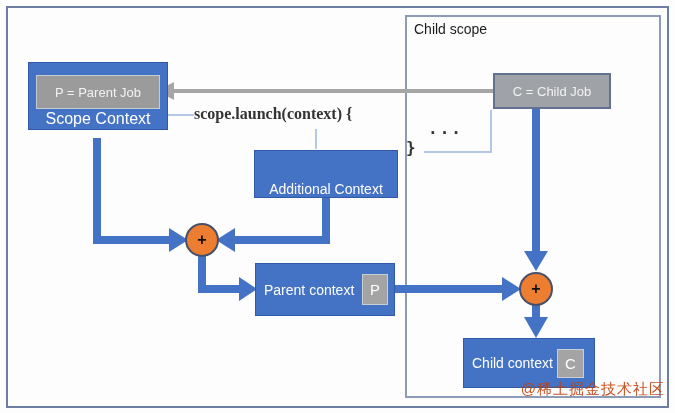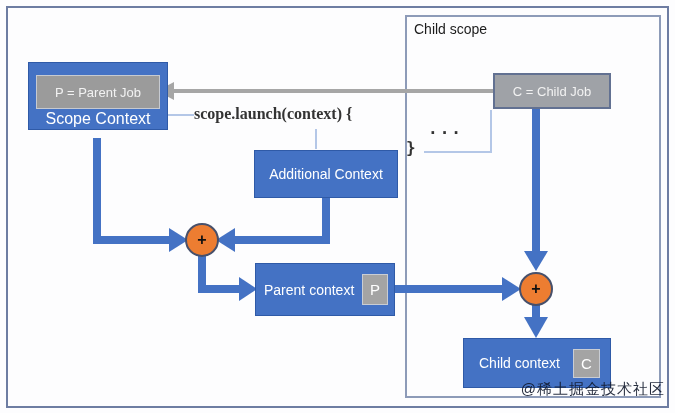--- a/index.html
+++ b/index.html
@@ -32,29 +32,29 @@
   .job-box {
     margin-top:12px; width:124px; height:34px; background:#9b9b9b;
     border:1.5px solid #c6cad1; box-sizing:border-box; color:#f2f2f2;
     display:flex; align-items:center; justify-content:center; font-size:13px;
   }
   .scope-caption {
     flex:1; display:flex; align-items:center; justify-content:center; font-size:16px;
   }
   .additional-context {
     left:254px; top:150px; width:144px; height:48px;
-    display:flex; align-items:center; justify-content:center; font-size:14px;
+    display:flex; align-items:flex-end; justify-content:center; font-size:14px;
   }
   .parent-context {
     left:255px; top:263px; width:140px; height:53px;
     display:flex; align-items:center; padding-left:8px; font-size:14px;
   }
   .child-context {
-    left:463px; top:338px; width:148px; height:50px;
-    display:flex; align-items:center; padding-left:15px; font-size:14px;
+    left:463px; top:338px; width:132px; height:50px;
+    display:flex; align-items:center; padding-left:8px; font-size:14px;
   }
   .child-job {
     position:absolute; left:475px; top:73px; width:118px; height:36px;
     background:#9fa2a7; border:2px solid #627192; box-sizing:border-box;
     color:#f2f2f2; display:flex; align-items:center; justify-content:center;
     font-size:13px;
     margin-left:18px;
   }
   .badge {
     position:absolute; background:#a4a4a4; border:1.5px solid #c9cdd4;
@@ -74,21 +74,21 @@
   .plus-circle.child  { left:519px; top:272px; }
   .code {
     position:absolute; font-family:"DejaVu Sans Mono", monospace;
     font-weight:700; font-size:16px; color:#333333; white-space:pre; line-height:1;
   }
   .code.line1 { left:194px; top:106px;font-family:Liberation Serif, serif; }
   .code.dots  { left:428px; top:121px; letter-spacing:2px; }
   .code.close { left:406px; top:140px; }
   .watermark {
     position:absolute; right:10px; top:380px; font-size:15px;
-    color:#0f172a; opacity:0.9; letter-spacing:1px; white-space:nowrap;
+    color:#c2410c; opacity:0.9; letter-spacing:1px; white-space:nowrap;
   }
 </style>
 </head>
 <body>
 
 <div class="stage">
 
   <div class="frame"></div>
   <div class="child-frame"></div>
 

